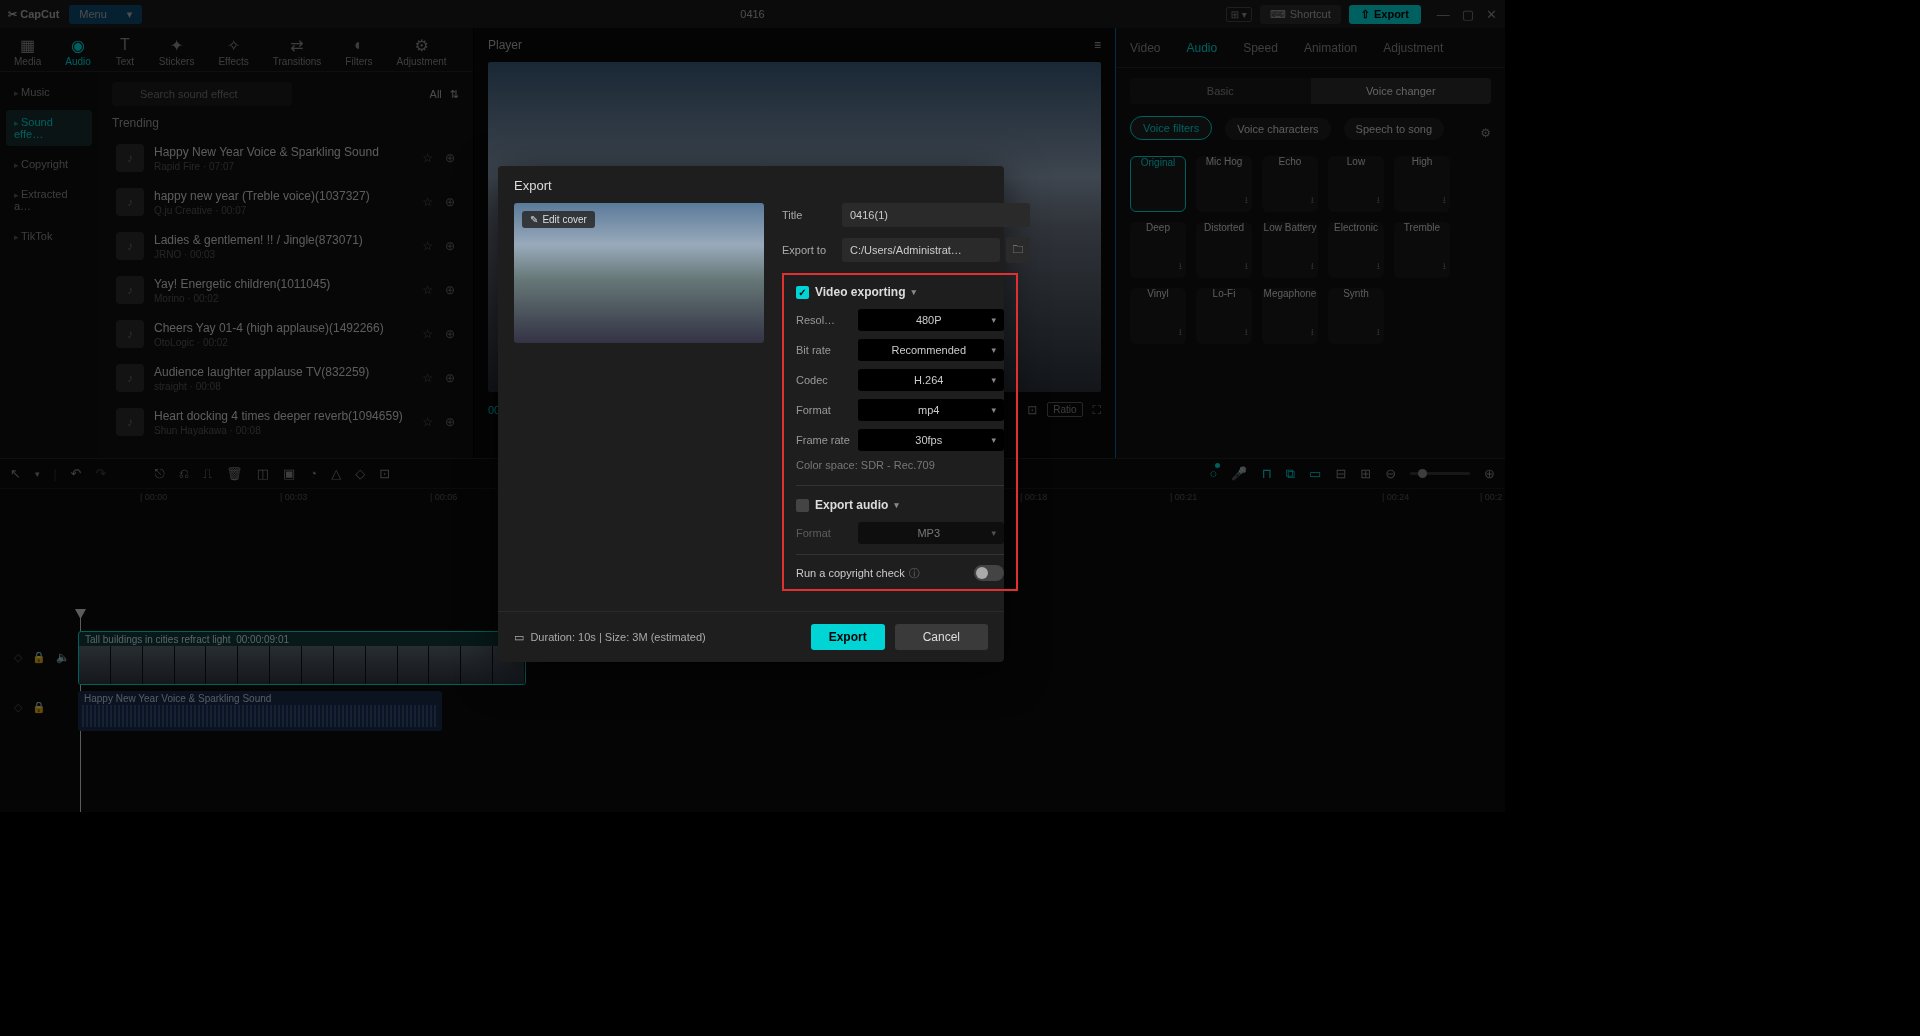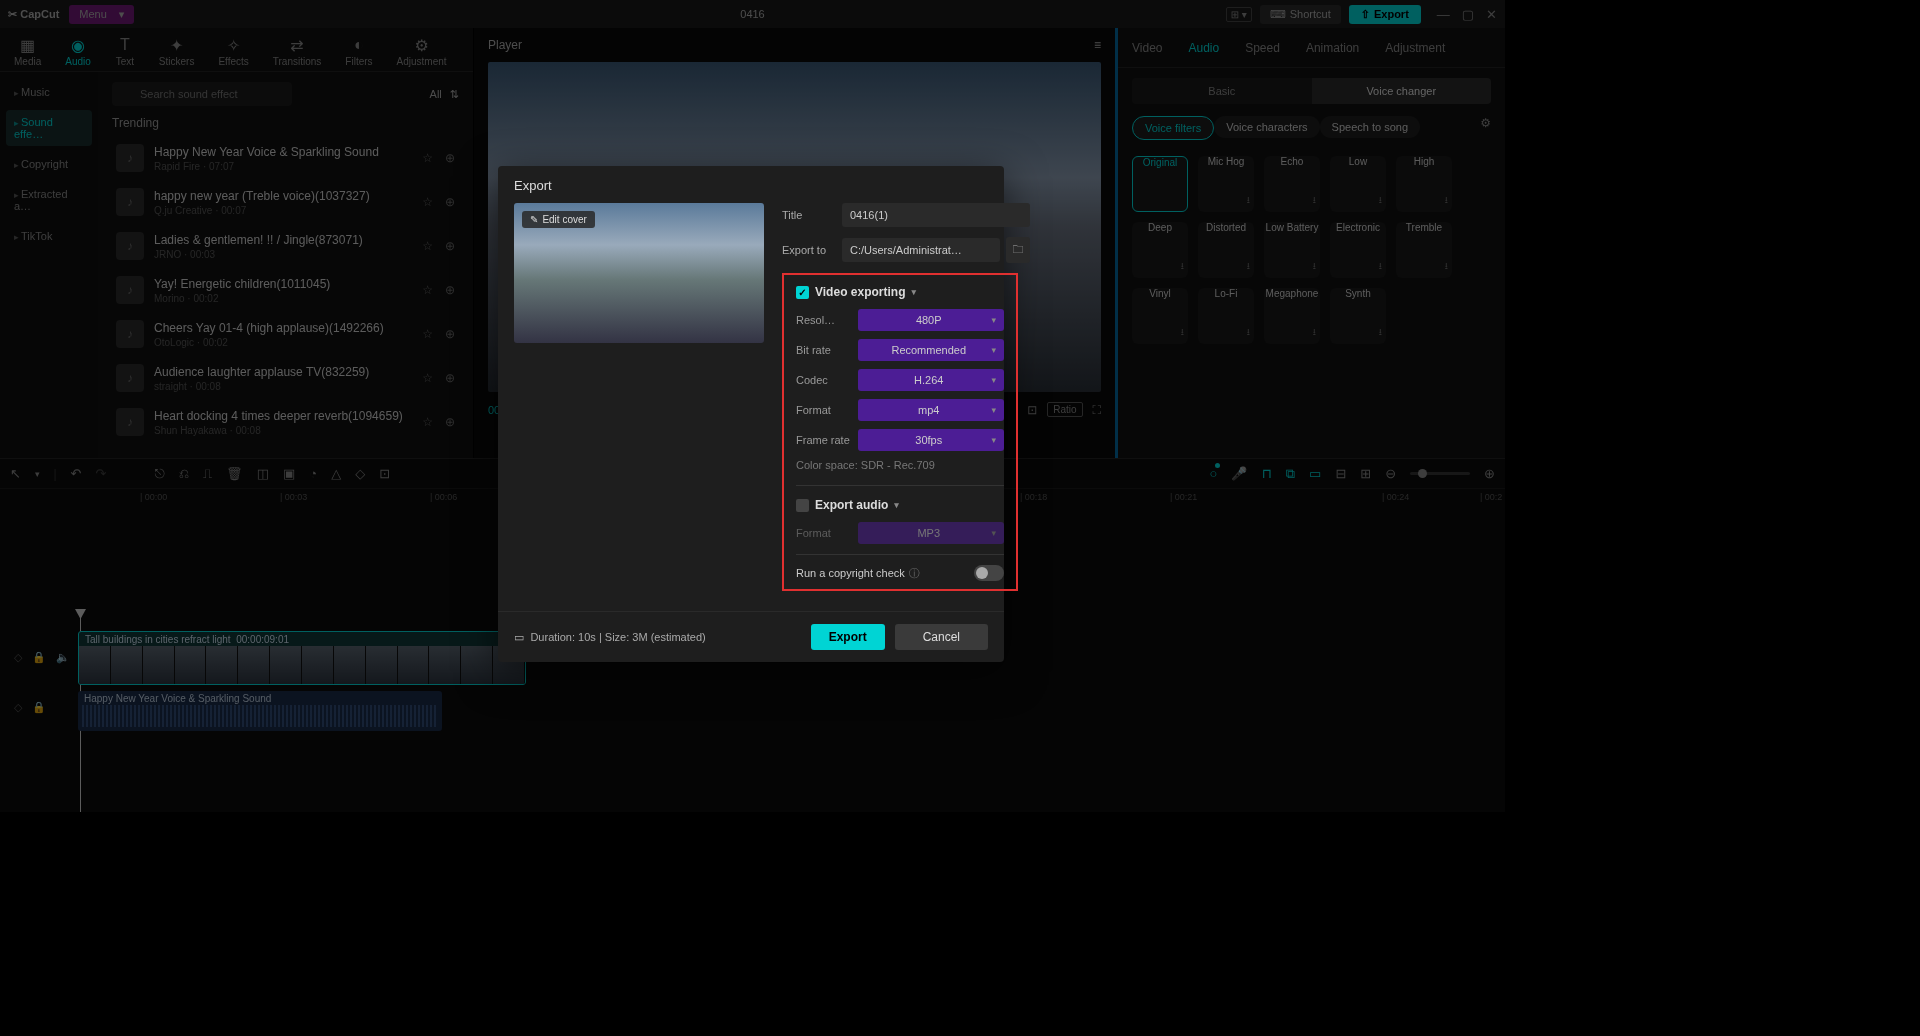--- a/index.html
+++ b/index.html
@@ -1,20 +1,20 @@
 <!DOCTYPE html>
 <html><head>
 <meta charset="utf-8">
 <style>
 * { margin: 0; padding: 0; box-sizing: border-box; font-family: -apple-system, BlinkMacSystemFont, "Segoe UI", Arial, sans-serif; }
 body { background: #000; color: #999; font-size: 12px; overflow: hidden; width: 1505px; height: 812px; position: relative; }
 
 .titlebar { height: 28px; background: #1a1a1a; display: flex; align-items: center; padding: 0 8px; }
 .titlebar .logo { color: #aaa; font-size: 11px; font-weight: 600; display: flex; align-items: center; gap: 3px; }
-.titlebar .menu-btn { background: #701a75; color: #aaa; padding: 3px 10px; border-radius: 3px; margin-left: 10px; font-size: 11px; display: flex; align-items: center; gap: 12px; }
+.titlebar .menu-btn { background: #0c4a6e; color: #aaa; padding: 3px 10px; border-radius: 3px; margin-left: 10px; font-size: 11px; display: flex; align-items: center; gap: 20px; }
 .titlebar .title-center { position: absolute; left: 50%; transform: translateX(-50%); color: #aaa; font-size: 11px; }
 .titlebar .right { margin-left: auto; display: flex; align-items: center; gap: 8px; }
 .titlebar .shortcut-btn { background: #2a2a2a; color: #aaa; padding: 3px 10px; border-radius: 3px; font-size: 11px; display: flex; align-items: center; gap: 4px; }
 .titlebar .export-btn { background: #00d4d4; color: #000; padding: 3px 12px; border-radius: 3px; font-size: 11px; font-weight: 600; display: flex; align-items: center; gap: 4px; }
 .titlebar .win-controls { display: flex; gap: 12px; color: #888; margin-left: 8px; }
 .titlebar .win-controls span { font-size: 13px; }
 
 .main-layout { display: flex; height: calc(100% - 28px); }
 .main-layout > * { position: relative; }
 
@@ -50,28 +50,28 @@
 
 .center-panel { flex: 1; background: #0a0a0a; display: flex; flex-direction: column; position: relative; }
 .player-header { padding: 10px 14px; font-size: 12px; color: #aaa; display: flex; align-items: center; }
 .player-header .spacer { flex: 1; }
 .player-video { flex: 1; margin: 0 14px 0; background: linear-gradient(to bottom, #3a5875 0%, #8a9bb0 35%, #6a7280 50%, #2a3038 100%); position: relative; border-radius: 2px; max-height: 330px; }
 .player-controls { padding: 10px 14px; display: flex; align-items: center; gap: 8px; color: #888; }
 .player-time { color: #00d4d4; font-size: 11px; }
 .pc-right { margin-left: auto; display: flex; gap: 10px; align-items: center; }
 
 
-.right-panel { width: 390px; background: #111; border-left: 3px solid #0369a1; padding: 0; }
+.right-panel { width: 390px; background: #111; border-left: 1px solid #0369a1; padding: 0; }
 .rp-tabs { display: flex; padding: 0 10px; border-bottom: 1px solid #222; height: 40px; align-items: center; gap: 18px; }
 .rp-tab { font-size: 12px; color: #888; padding: 10px 4px; }
 .rp-tab.active { color: #00d4d4; }
 .rp-subtabs { display: flex; margin: 10px 14px 0; background: #1a1a1a; border-radius: 4px; overflow: hidden; }
 .rp-subtab { flex: 1; text-align: center; padding: 7px; font-size: 11px; color: #888; }
 .rp-subtab.active { background: #2a2a2a; color: #ddd; }
-.rp-pills { display: flex; gap: 0; padding: 12px 14px; align-items: flex-start; flex-wrap: wrap; }
+.rp-pills { display: flex; gap: 13px; padding: 12px 14px; align-items: flex-end; flex-wrap: wrap; }
 .rp-pill { background: #1e1e1e; padding: 5px 12px; border-radius: 14px; font-size: 11px; color: #ccc; }
 .rp-pill.active { border: 1px solid #00d4d4; color: #00d4d4; }
 .rp-grid { display: flex; flex-wrap: wrap; gap: 10px; padding: 4px 14px; }
 .rp-cell { width: 56px; height: 56px; background: #1a1a1a; border-radius: 6px; display: flex; flex-direction: column; align-items: center; justify-content: flex-start; color: #ccc; font-size: 10px; position: relative; text-align: center; }
 .rp-cell.active { border: 1px solid #00d4d4; color: #00d4d4; }
 .rp-cell .dl { position: absolute; bottom: 3px; right: 4px; font-size: 9px; color: #666; }
 
 
 .timeline { position: absolute; left: 0; right: 0; bottom: 0; height: 354px; background: #0d0d0d; border-top: 1px solid #222; }
 .tl-toolbar { height: 30px; display: flex; align-items: center; padding: 0 10px; gap: 14px; color: #888; border-bottom: 1px solid #1a1a1a; }
@@ -112,21 +112,21 @@
 .fr .fbtn { width: 24px; height: 26px; background: #2a2a2a; border-radius: 3px; margin-left: 6px; display: flex; align-items: center; justify-content: center; color: #aaa; font-size: 11px; }
 
 .red-box { margin: 4px 12px 8px 12px; margin-left: 280px; border: 2px solid #e03030; padding: 10px 12px 8px; position: relative; margin-left: 0; }
 
 .section-head { display: flex; align-items: center; gap: 6px; color: #ddd; font-size: 12px; font-weight: 600; margin-bottom: 10px; }
 .chk { width: 13px; height: 13px; border-radius: 2px; display: inline-flex; align-items: center; justify-content: center; font-size: 10px; }
 .chk.on { background: #00d4d4; color: #000; }
 .chk.off { background: #444; }
 .param { display: flex; align-items: center; margin-bottom: 8px; }
 .param .plabel { width: 62px; color: #999; font-size: 11px; }
-.param .pselect { flex: 1; background: #4c1d95; border-radius: 3px; padding: 5px 8px; color: #ccc; font-size: 11px; display: flex; align-items: center; }
+.param .pselect { flex: 1; background: #000000; border-radius: 3px; padding: 5px 8px; color: #ccc; font-size: 11px; display: flex; align-items: center; }
 .param .pselect .pv { flex: 1; text-align: center; }
 .param .pselect .caret { color: #888; font-size: 9px; }
 .param.disabled .plabel, .param.disabled .pselect { opacity: 0.5; }
 .colorspace { color: #777; font-size: 11px; margin: 6px 0 14px; }
 .copyright-row { display: flex; align-items: center; margin-top: 10px; padding-top: 10px; border-top: 1px solid #333; }
 .copyright-row .clabel { flex: 1; color: #ccc; font-size: 11px; display: flex; align-items: center; gap: 4px; }
 .toggle { width: 30px; height: 16px; background: #444; border-radius: 8px; position: relative; }
 .toggle::after { content: ""; position: absolute; width: 12px; height: 12px; background: #aaa; border-radius: 50%; top: 2px; left: 2px; }
 
 .export-footer { display: flex; align-items: center; padding: 12px 16px; border-top: 1px solid #2a2a2a; gap: 10px; }

